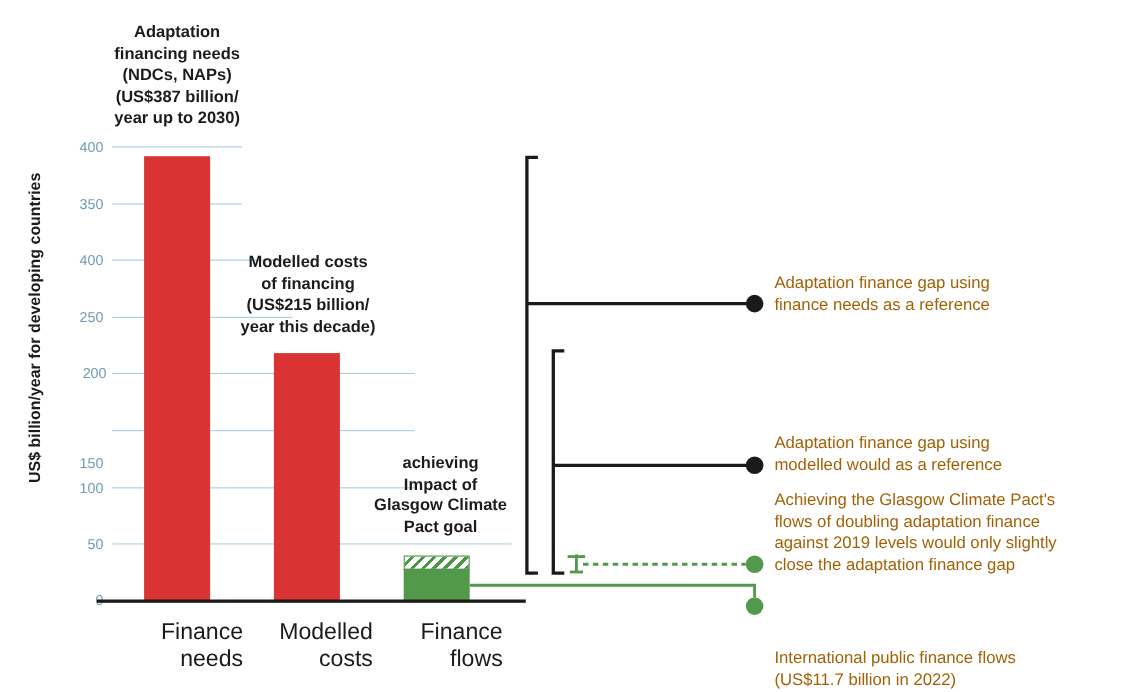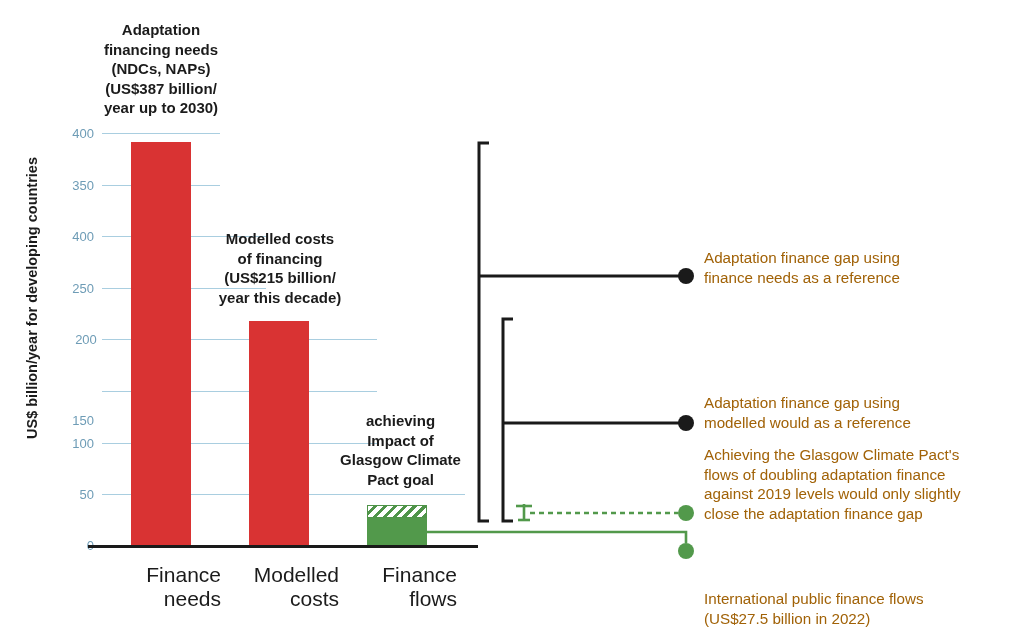--- a/index.html
+++ b/index.html
@@ -200,16 +200,16 @@
 
   <div class="annot" style="left:704px;top:445px;width:320px;">
     <div>Achieving the Glasgow Climate Pact's</div>
     <div>flows of doubling adaptation finance</div>
     <div>against 2019 levels would only slightly</div>
     <div>close the adaptation finance gap</div>
   </div>
 
   <div class="annot" style="left:704px;top:542px;width:310px;margin-top:47px;">
     <div>International public finance flows</div>
-    <div>(US$27.5 billion in 2022)</div>
+    <div>(US$11.7 billion in 2022)</div>
   </div>
 
 </div>
 
 </body></html>

